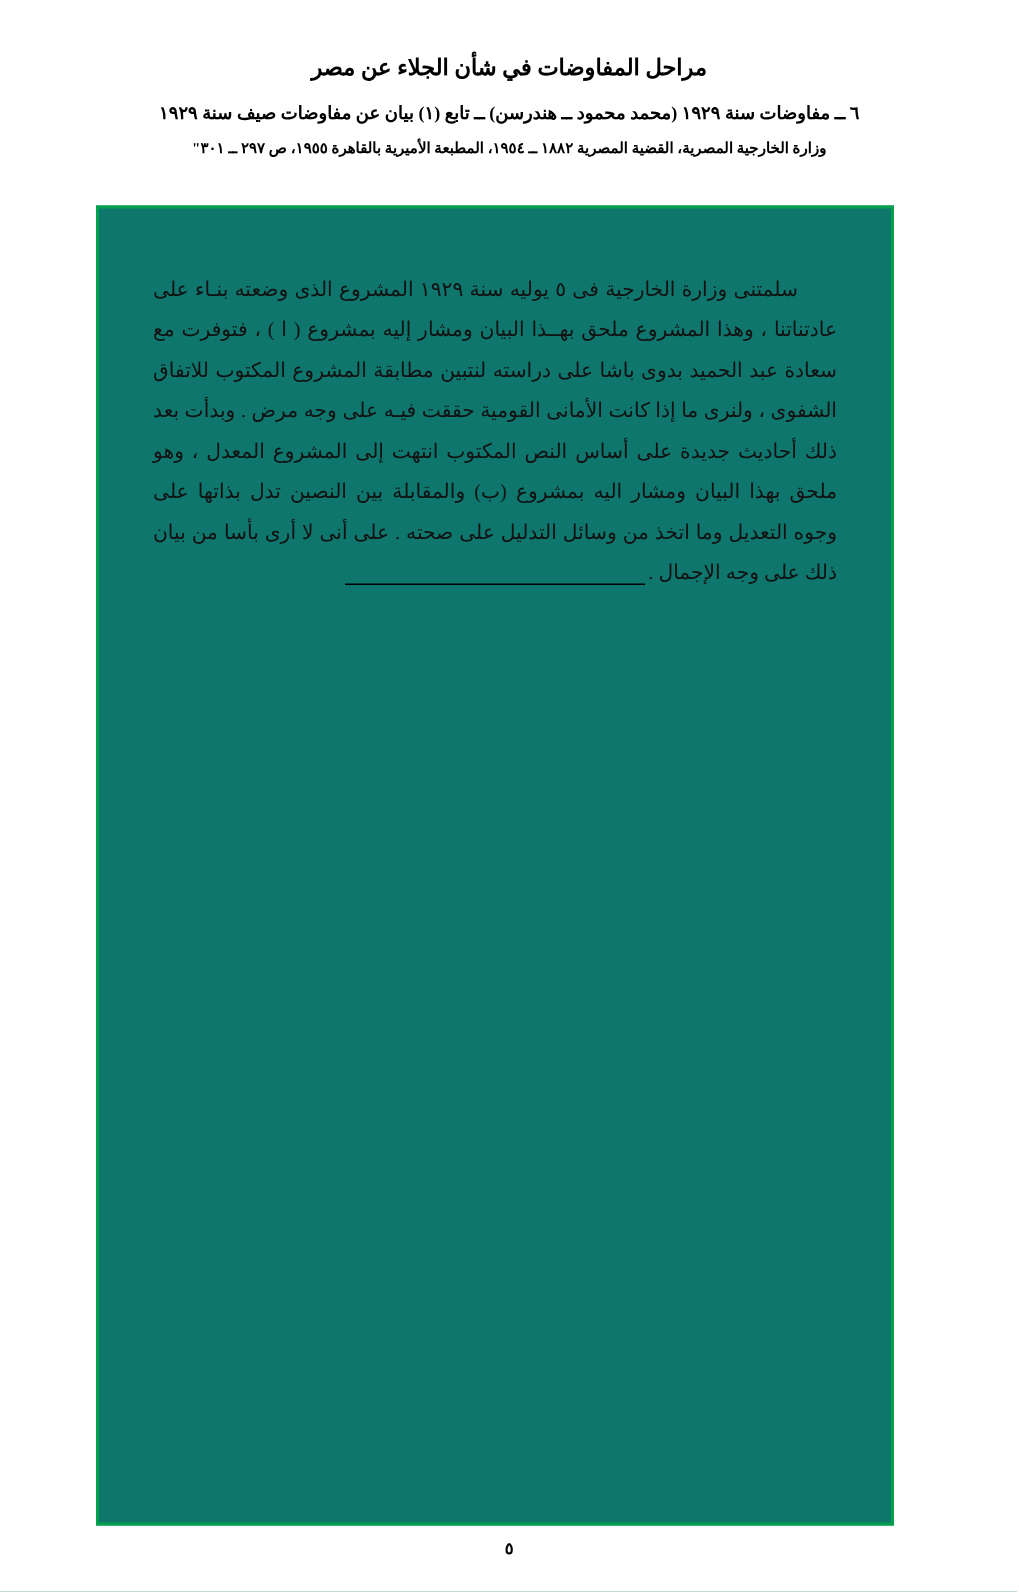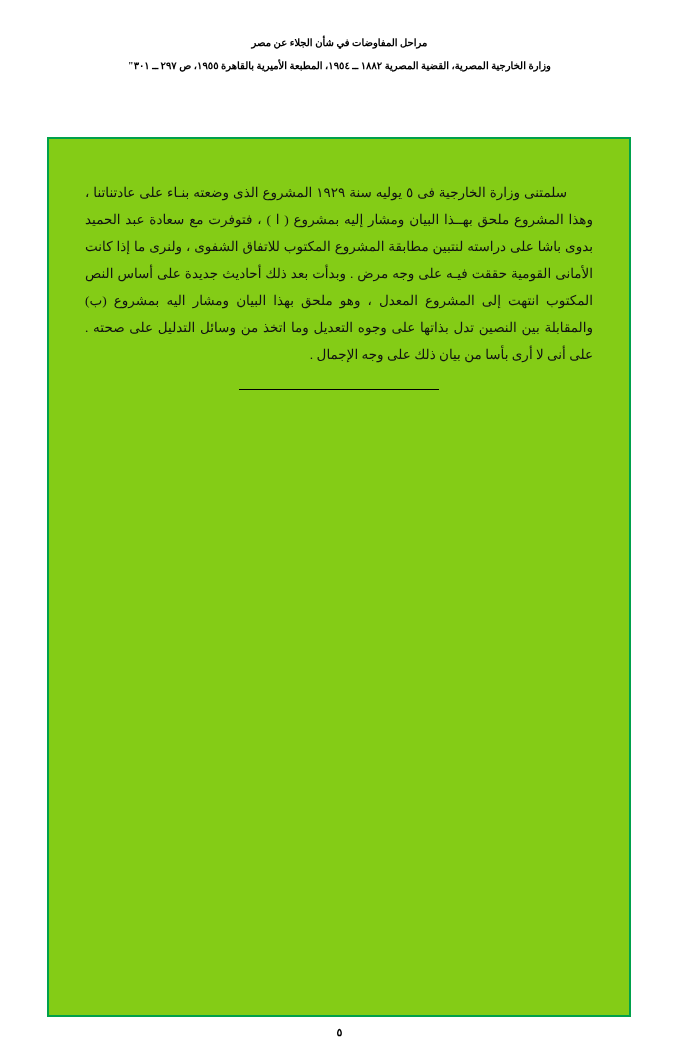--- a/index.html
+++ b/index.html
@@ -19,21 +19,21 @@
     width: 679px;
     height: 1061px;
     position: relative;
     box-sizing: border-box;
   }
   .header {
     text-align: center;
     padding-top: 36px;
   }
   .header-title {
-    font-size: 10px;
+    font-size: 15px;
     font-weight: bold;
     letter-spacing: 0px;
     line-height: 1.4;
     direction: rtl;
   }
   .header-sub {
     font-size: 12px;
     font-weight: bold;
     margin-top: 11px;
     direction: rtl;
@@ -41,26 +41,26 @@
   .header-source {
     font-size: 10px;
     font-weight: bold;
     margin-top: 10px;
     direction: rtl;
     text-align: center;
   }
   .frame {
     position: absolute;
     top: 137px;
-    left: 47px;
-    width: 584px;
+    left: 64px;
+    width: 532px;
     height: 880px;
     border: 2.5px solid #00a14b;
     box-sizing: border-box;
-    background: #84cc16;
+    background: #0f766e;
   }
   .body-text {
     position: absolute;
     top: 40px;
     right: 36px;
     left: 36px;
     direction: rtl;
     text-align: justify;
     font-size: 13.5px;
     line-height: 2.0;
@@ -88,20 +88,21 @@
     font-weight: bold;
   }
 </style>
 </head>
 <body>
 
 <div class="page">
 
   <div class="header">
     <div class="header-title">مراحل المفاوضات في شأن الجلاء عن مصر</div>
+    <div class="header-sub">٦ ــ مفاوضات سنة ١٩٢٩ (محمد محمود ــ هندرسن) ــ تابع (١) بيان عن مفاوضات صيف سنة ١٩٢٩</div>
     <div class="header-source">وزارة الخارجية المصرية، القضية المصرية ١٨٨٢ ــ ١٩٥٤، المطبعة الأميرية بالقاهرة ١٩٥٥، ص ٢٩٧ ــ ٣٠١"</div>
   </div>
 
   <div class="frame">
     <div class="body-text">
       <p>سلمتنى وزارة الخارجية فى ٥ يوليه سنة ١٩٢٩ المشروع الذى وضعته بنـاء على عادتناتنا ، وهذا المشروع ملحق بهــذا البيان ومشار إليه بمشروع ( ا ) ،  فتوفرت مع سعادة عبد الحميد بدوى باشا على دراسته لنتبين مطابقة المشروع المكتوب للاتفاق الشفوى ، ولنرى ما إذا كانت الأمانى القومية حققت فيـه على وجه  مرض  .  وبدأت بعد ذلك أحاديث جديدة على أساس النص المكتوب انتهت إلى المشروع المعدل ، وهو ملحق بهذا البيان ومشار اليه بمشروع (ب) والمقابلة بين النصين تدل بذاتها  على وجوه التعديل وما اتخذ من وسائل التدليل على صحته  .  على أنى لا أرى بأسا من بيان ذلك على وجه الإجمال  .</p>
     </div>
     <div class="rule"></div>
   </div>
 

